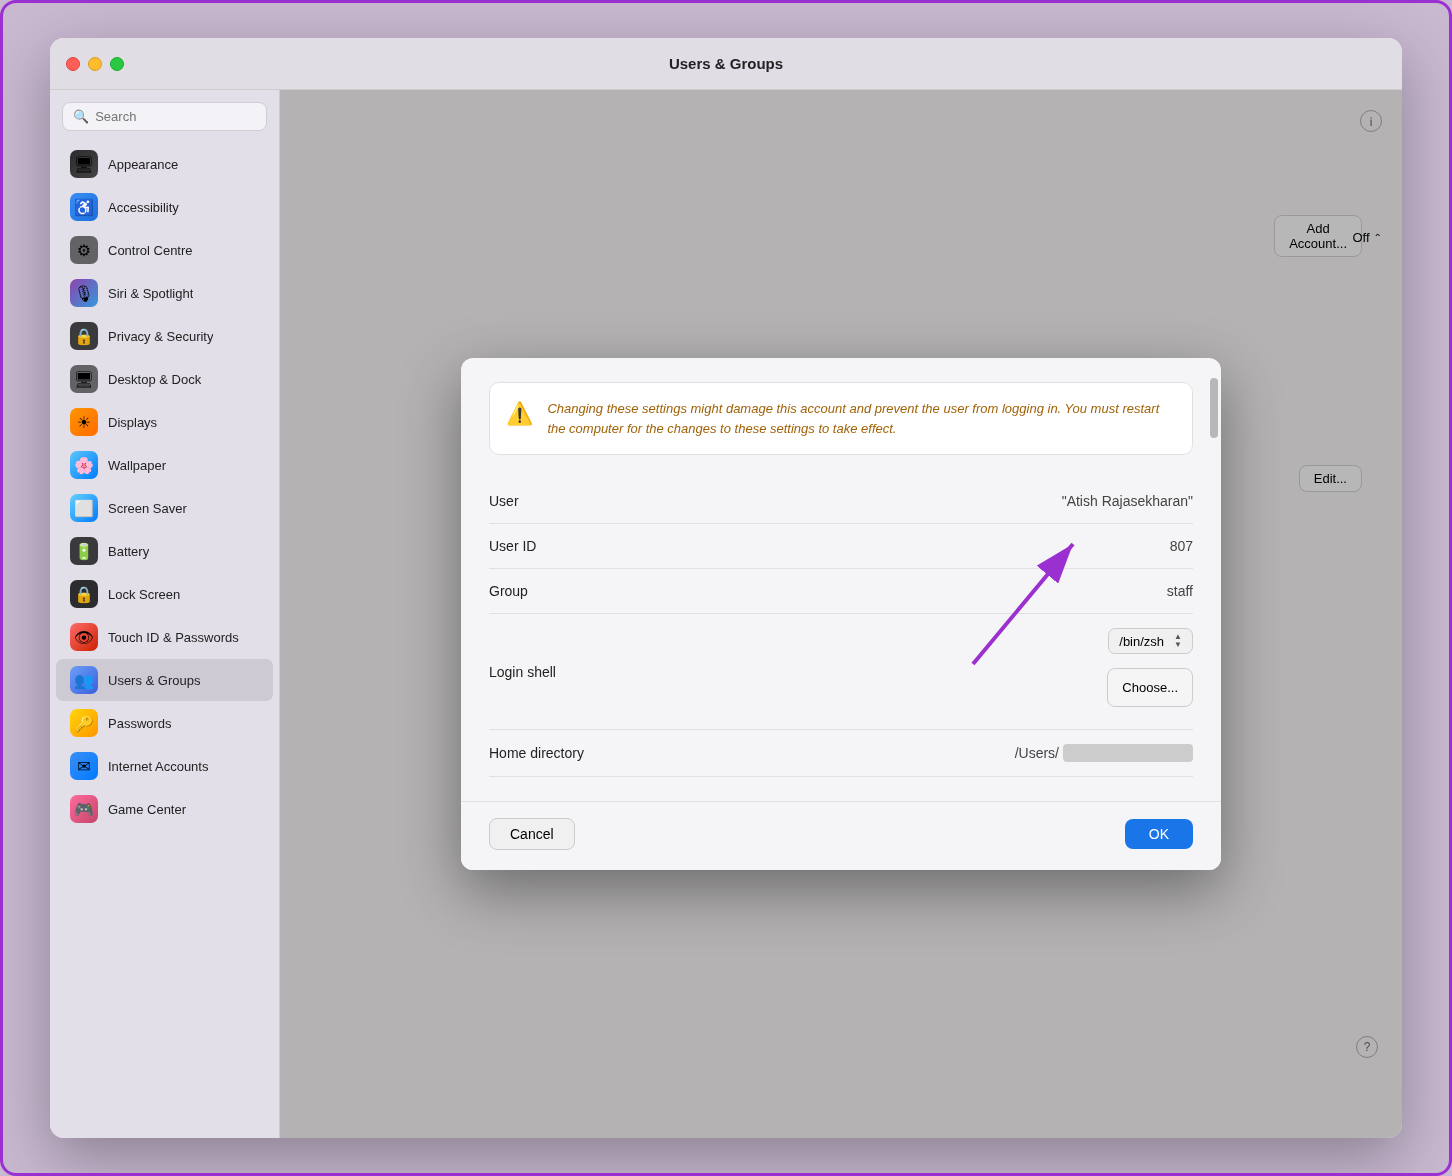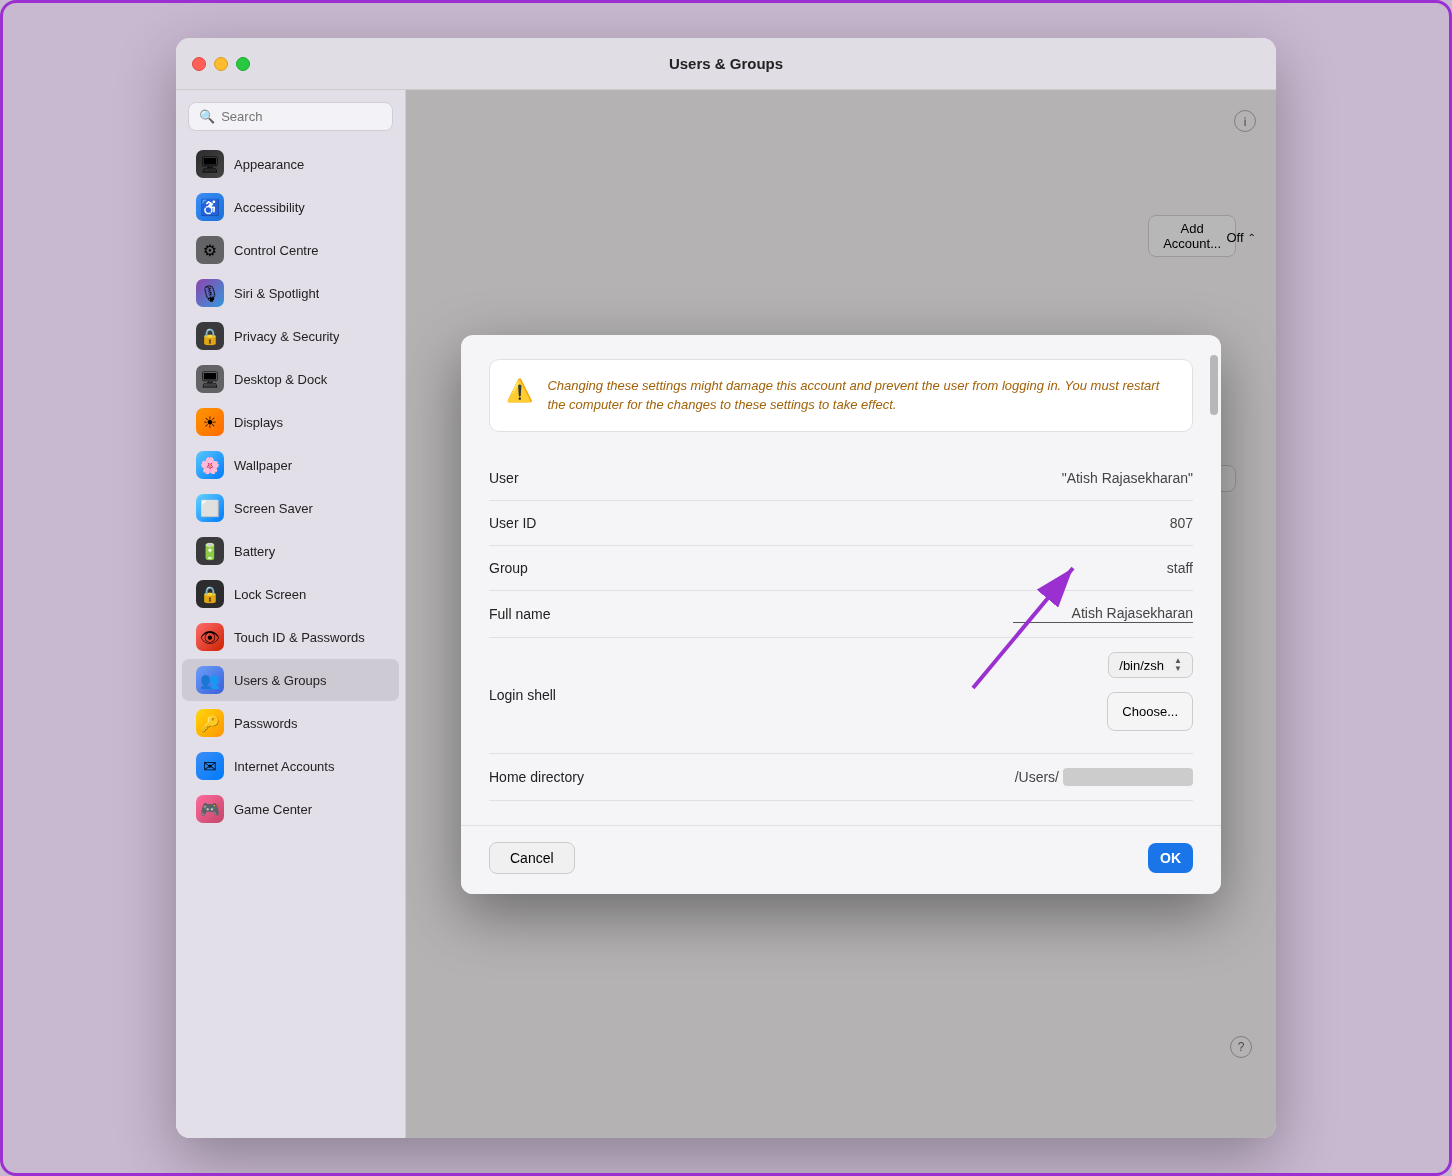--- a/index.html
+++ b/index.html
@@ -12,21 +12,21 @@
       justify-content: center;
       font-family: -apple-system, BlinkMacSystemFont, 'Helvetica Neue', Arial, sans-serif;
       border: 3px solid #9b30d0;
       border-radius: 16px;
       overflow: hidden;
       position: relative;
     }
 
     
     .main-window {
-      width: 1100px;
+      width: 1352px;
       height: 1100px;
       background: #ececec;
       border-radius: 14px;
       display: flex;
       flex-direction: column;
       overflow: hidden;
       position: relative;
       box-shadow: 0 20px 60px rgba(0,0,0,0.3);
     }
 
@@ -371,25 +371,25 @@
       border-radius: 8px;
       padding: 7px 20px;
       font-size: 14px;
       cursor: pointer;
     }
 
     .ok-btn {
       background: #1a75e8;
       border: none;
       border-radius: 8px;
-      padding: 7px 12px;
+      padding: 7px 24px;
       font-size: 14px;
       color: #fff;
       cursor: pointer;
-      font-weight: 700;
+      font-weight: 400;
     }
 
     
     .icon-appearance { background: linear-gradient(135deg, #2c2c2e, #444); }
     .icon-accessibility { background: linear-gradient(135deg, #3a8ef5, #1a6edb); }
     .icon-control { background: #636366; }
     .icon-siri { background: linear-gradient(135deg, #8e44ad, #3498db); }
     .icon-privacy { background: #3a3a3c; }
     .icon-desktop { background: #636366; }
     .icon-displays { background: linear-gradient(135deg, #ff9500, #ff6b00); }
@@ -528,24 +528,20 @@
               <span class="field-label">User ID</span>
               <span class="field-value">807</span>
             </div>
 
             <div class="field-row">
               <span class="field-label">Group</span>
               <span class="field-value">staff</span>
             </div>
 
 
-            <div class="field-row">
-              <span class="field-label">Full name</span>
-              <span class="field-value editable">Atish Rajasekharan</span>
-            </div>
 
             <div style="position:relative; height:0;">
               <svg style="position:absolute; right:80px; top:-100px; pointer-events:none; z-index:5;" width="200" height="160" viewBox="0 0 200 160">
                 <defs>
                   <marker id="arrowhead" markerWidth="10" markerHeight="7" refX="10" refY="3.5" orient="auto">
                     <polygon points="0 0, 10 3.5, 0 7" fill="#9b30d0"></polygon>
                   </marker>
                 </defs>
                 <line x1="60" y1="150" x2="160" y2="30" stroke="#9b30d0" stroke-width="4" marker-end="url(#arrowhead)"></line>
               </svg>

